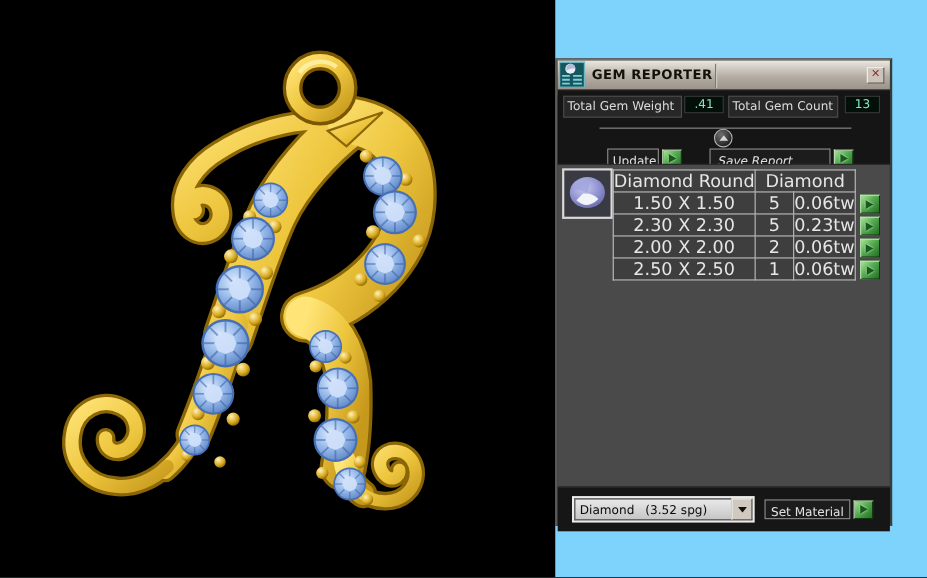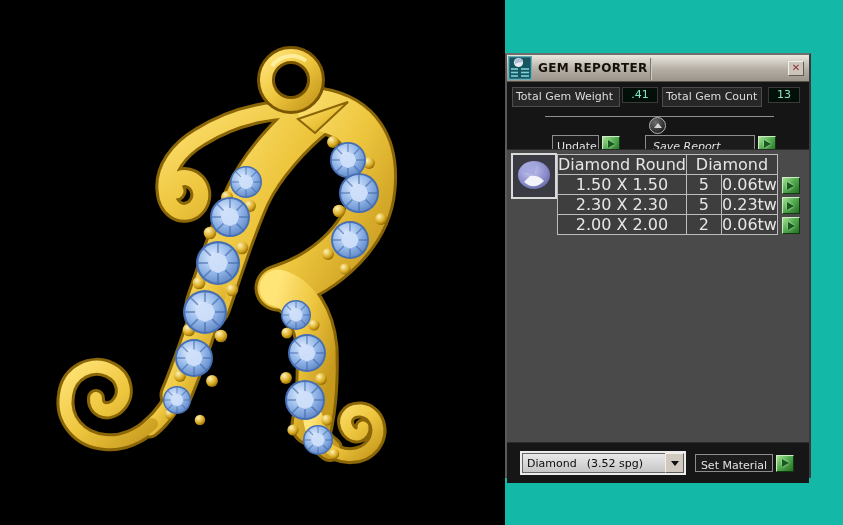--- a/index.html
+++ b/index.html
@@ -1,16 +1,16 @@
 <!DOCTYPE html>
 <html><head>
 <meta charset="utf-8">
 <style>
   html,body{margin:0;padding:0;background:#000;}
-  .canvas{position:relative;width:843px;height:525px;background:#14b8a6;overflow:hidden;
+  .canvas{position:relative;width:843px;height:525px;background:#7dd3fc;overflow:hidden;
           font-family:"DejaVu Sans","Liberation Sans",sans-serif;}
   
   .viewport{position:absolute;left:0;top:0;width:505px;height:525px;}
   
   .panel{position:absolute;left:505px;top:53px;width:302px;height:421px;
          background:#151515;border:2px solid;border-color:#6e6e6e #3a3a3a #4a4a4a #5a5a5a;}
   .titlebar{height:26px;background:linear-gradient(#ece8e0,#b4aea4 55%,#9a948a);
             display:flex;align-items:center;border-bottom:1px solid #55514a;}
   .app-icon{width:24px;height:24px;margin:1px 0 1px 1px;flex:none;}
   .title-text{font-size:12px;font-weight:bold;color:#15100a;margin-left:6px;width:112px;
@@ -275,20 +275,28 @@
                 </button></td>
         </tr>
         <tr>
           <td class="col-size">2.00 X 2.00</td>
           <td class="col-count">2</td>
           <td class="col-wt">0.06tw</td>
           <td class="arrow-cell"><button class="garrow">
                   <span class="tri-right"></span>
                 </button></td>
         </tr>
+        <tr>
+          <td class="col-size">2.50 X 2.50</td>
+          <td class="col-count">1</td>
+          <td class="col-wt">0.06tw</td>
+          <td class="arrow-cell"><button class="garrow">
+                  <span class="tri-right"></span>
+                </button></td>
+        </tr>
       </tbody>
         </table>
     </div>
 
     <div class="bottom-bar">
       <div class="combo">
         <div class="combo-field">
           <span>Diamond</span>
           <span class="dens">(3.52 spg)</span>
         </div>

